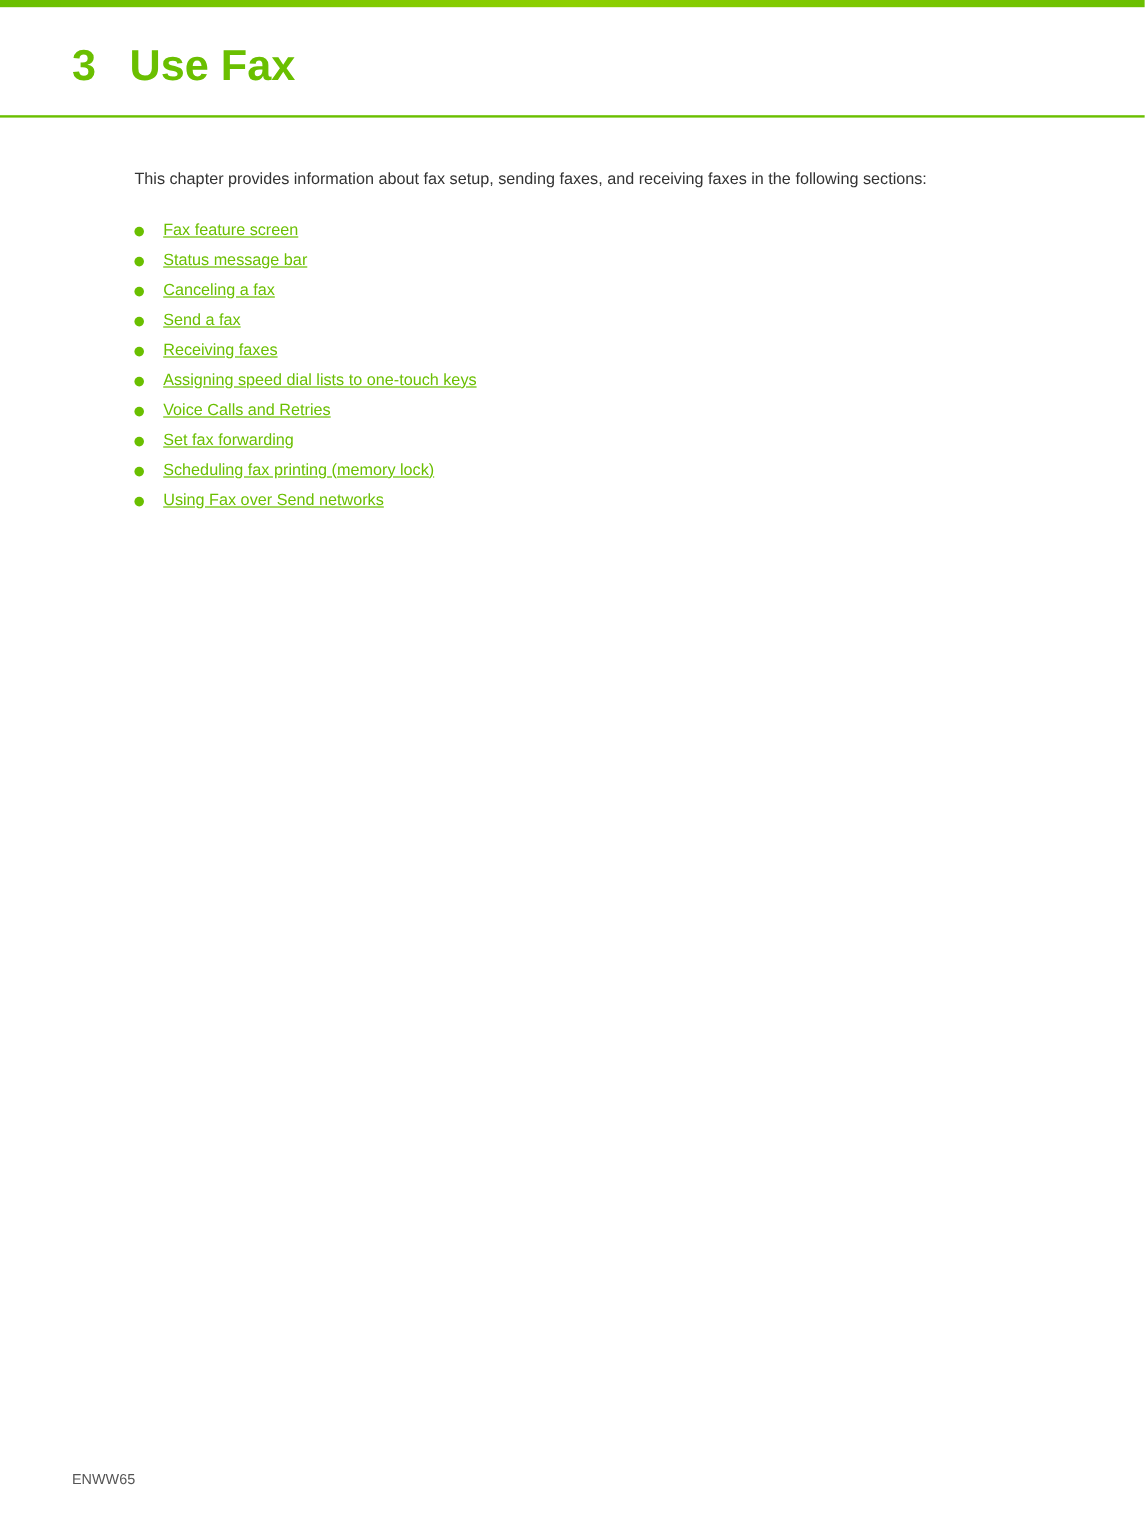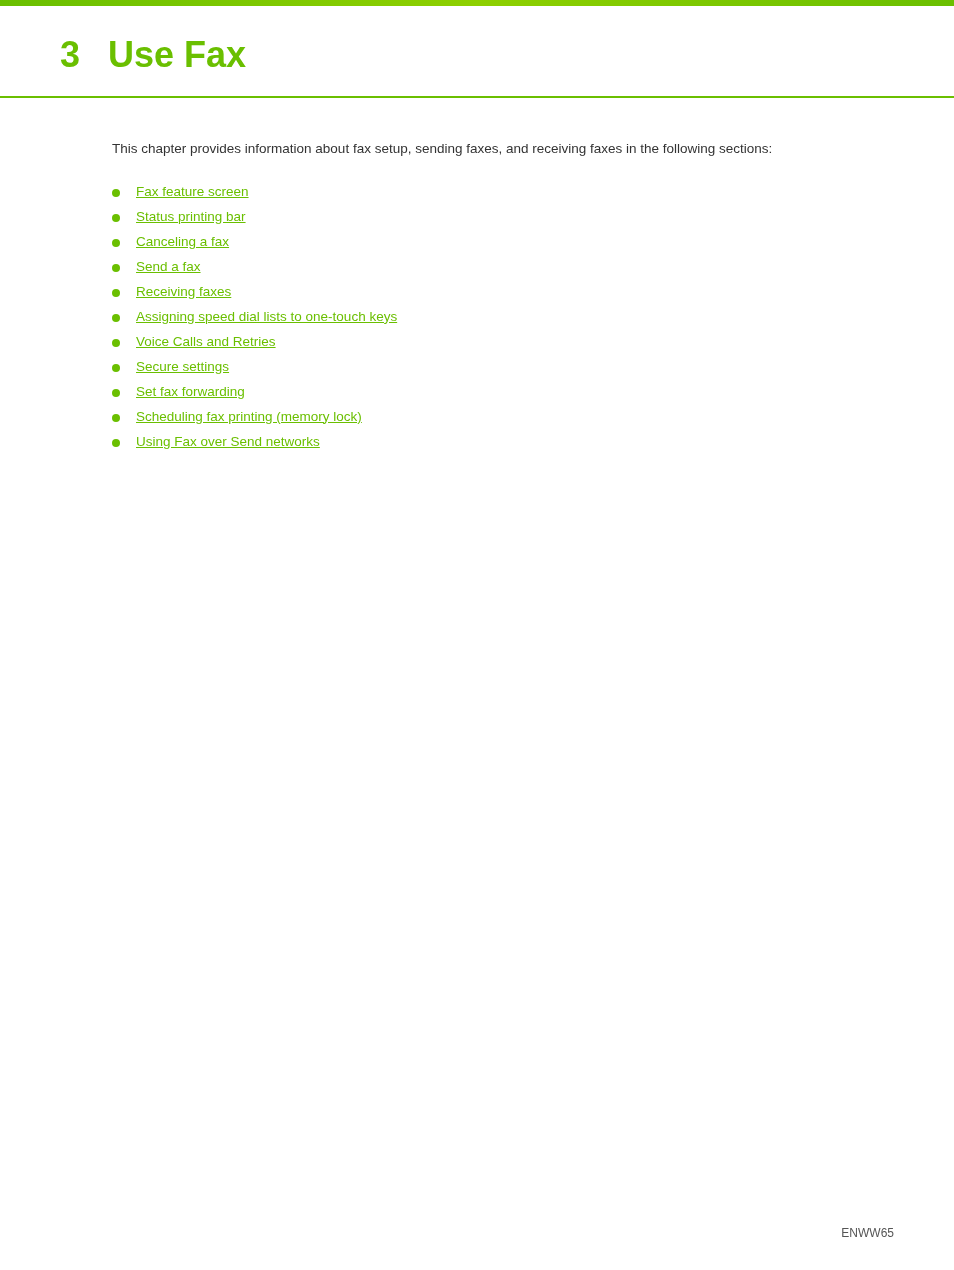--- a/index.html
+++ b/index.html
@@ -97,21 +97,21 @@
       font-size: 13.5px;
     }
 
     
     .page-footer {
       position: absolute;
       bottom: 30px;
       left: 60px;
       right: 60px;
       display: flex;
-      justify-content: flex-end;
+      justify-content: flex-start;
       align-items: center;
       font-size: 12px;
       color: #555555;
     }
 
     .footer-left {
       font-size: 12px;
       color: #555555;
     }
 
@@ -135,21 +135,21 @@
   <div class="main-content">
     <p class="intro-text">This chapter provides information about fax setup, sending faxes, and receiving faxes in the following sections:</p>
 
     <ul class="toc-list">
     <li>
           <span class="bullet-dot"></span>
           <a class="toc-link" href="#fax-feature-screen">Fax feature screen</a>
         </li>
         <li>
           <span class="bullet-dot"></span>
-          <a class="toc-link" href="#status-message-bar">Status printing bar</a>
+          <a class="toc-link" href="#status-message-bar">Status message bar</a>
         </li>
         <li>
           <span class="bullet-dot"></span>
           <a class="toc-link" href="#canceling-a-fax">Canceling a fax</a>
         </li>
         <li>
           <span class="bullet-dot"></span>
           <a class="toc-link" href="#send-a-fax">Send a fax</a>
         </li>
         <li>
@@ -159,24 +159,20 @@
         <li>
           <span class="bullet-dot"></span>
           <a class="toc-link" href="#assigning-speed-dial">Assigning speed dial lists to one-touch keys</a>
         </li>
         <li>
           <span class="bullet-dot"></span>
           <a class="toc-link" href="#voice-calls-retries">Voice Calls and Retries</a>
         </li>
         <li>
           <span class="bullet-dot"></span>
-          <a class="toc-link" href="#secure-settings">Secure settings</a>
-        </li>
-        <li>
-          <span class="bullet-dot"></span>
           <a class="toc-link" href="#set-fax-forwarding">Set fax forwarding</a>
         </li>
         <li>
           <span class="bullet-dot"></span>
           <a class="toc-link" href="#scheduling-fax-printing">Scheduling fax printing (memory lock)</a>
         </li>
         <li>
           <span class="bullet-dot"></span>
           <a class="toc-link" href="#using-fax-voip">Using Fax over Send networks</a>
         </li>

